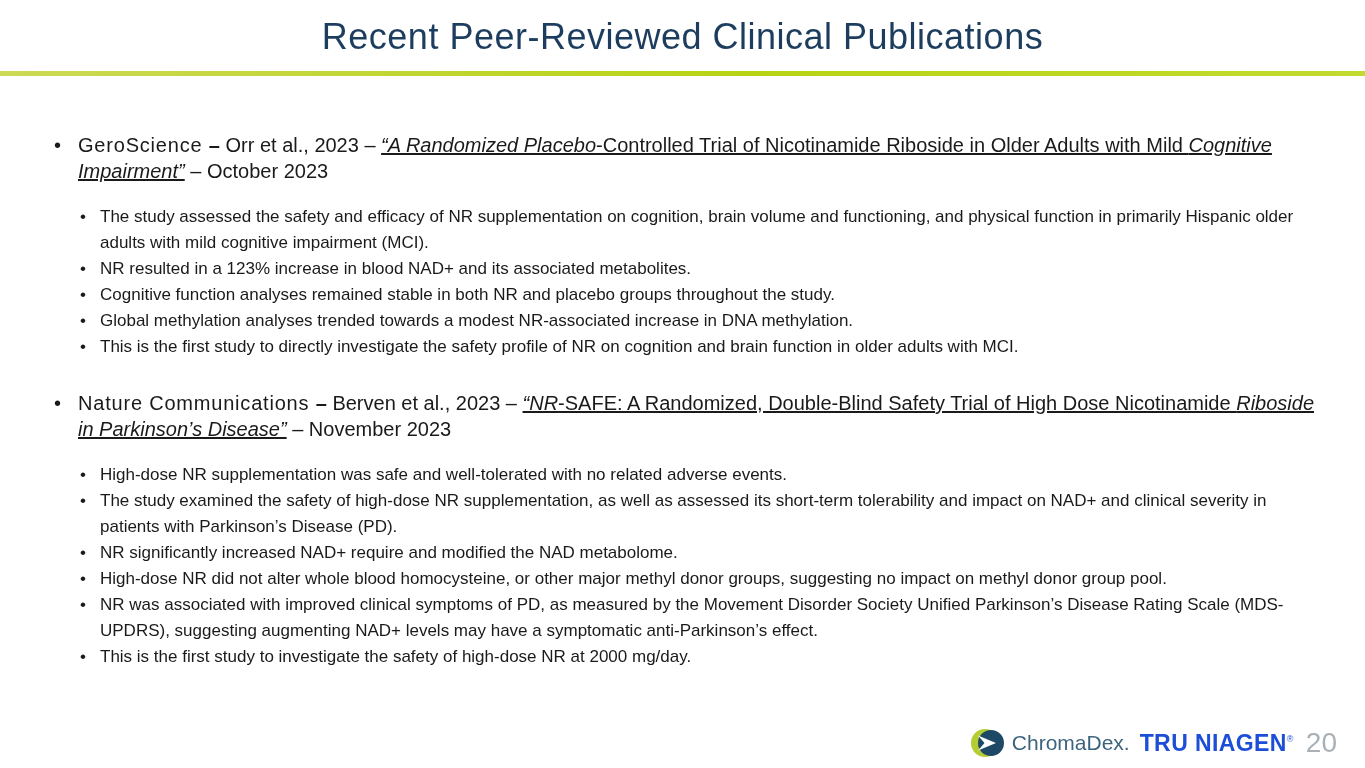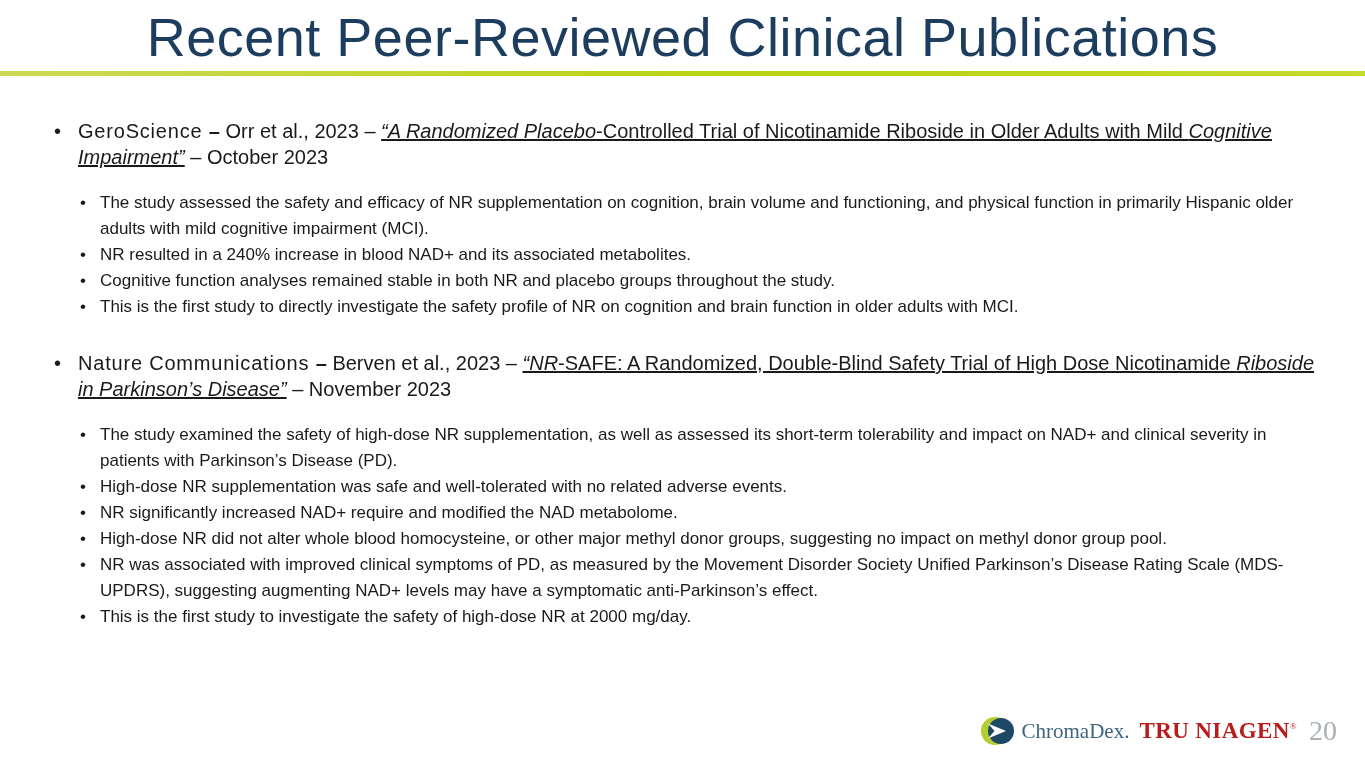--- a/index.html
+++ b/index.html
@@ -9,34 +9,34 @@
     font-family: "Liberation Sans", sans-serif;
     color: #1a1a1a;
     position: relative;
     overflow: hidden;
   }
 
   
   .title {
     margin: 12px 0 0 0;
     text-align: center;
-    font-size: 54px;
+    font-size: 36px;
     line-height: 50px;
     font-weight: 400;
     letter-spacing: 0.5px;
     color: #1c3d5e;
   }
   .divider {
     height: 5px;
     margin-top: 9px;
     background: linear-gradient(to right, #ccd955, #b8d313 55%, #c3da2e);
   }
 
   
-  .content { padding: 22px 46px 0 54px; }
+  .content { padding: 36px 46px 0 54px; }
 
   .section + .section { margin-top: 30px; }
 
   .mb {
     position: relative;
     padding-left: 24px;
     font-size: 20px;
     line-height: 26px;
   }
   .mb::before {
@@ -60,36 +60,35 @@
   .sub::before {
     content: "\2022";
     position: absolute;
     left: 0; top: 0;
     font-size: 17px;
   }
 
   
   .footer {
     position: absolute;
-    right: 28px; bottom: 20px;
+    right: 28px; bottom: 8px;
     display: flex;
     align-items: center;
-    font-family: Liberation Serif, serif;
   }
   .logo-icon { display: block; }
   .cdx-label {
     font-size: 21px;
     color: #3c647e;
     margin-left: 7px;
   }
   .tn-label {
     font-size: 23px;
     font-weight: 700;
     letter-spacing: 0.4px;
-    color: #b91c1c;
+    color: #1d4ed8;
     margin-left: 10px;
   }
   .tn-label sup { font-size: 9px; font-weight: 400; }
   .page-number {
     font-size: 28px;
     color: #a9b0b6;
     margin-left: 12px;
   }
 </style>
 </head>
@@ -99,31 +98,32 @@
 
   <h1 class="title">Recent Peer-Reviewed Clinical Publications</h1>
   <div class="divider"></div>
 
   <div class="content">
 
     <div class="section">
       <p class="mb"><span class="journal">GeroScience </span><span class="bold">– </span><span>Orr et al., 2023 – </span><span class="iu">“A Randomized Placebo</span><span class="u">-Controlled Trial of Nicotinamide Riboside in Older Adults with Mild </span><span class="iu">Cognitive Impairment”</span><span> – October 2023</span></p>
       <div class="subs">
         <div class="sub">The study assessed the safety and efficacy of NR supplementation on cognition, brain volume and functioning, and physical function in primarily Hispanic older adults with mild cognitive impairment (MCI).</div>
-        <div class="sub">NR resulted in a 240% increase in blood NAD+ and its associated metabolites.</div>
+        <div class="sub">NR resulted in a 123% increase in blood NAD+ and its associated metabolites.</div>
         <div class="sub">Cognitive function analyses remained stable in both NR and placebo groups throughout the study.</div>
+        <div class="sub">Global methylation analyses trended towards a modest NR-associated increase in DNA methylation.</div>
         <div class="sub">This is the first study to directly investigate the safety profile of NR on cognition and brain function in older adults with MCI.</div>
       </div>
     </div>
 
     <div class="section">
       <p class="mb"><span class="journal">Nature Communications </span><span class="bold">– </span><span>Berven et al., 2023 – </span><span class="iu">“NR</span><span class="u">-SAFE: A Randomized, Double-Blind Safety Trial of High Dose Nicotinamide </span><span class="iu">Riboside in Parkinson’s Disease”</span><span> – November 2023</span></p>
       <div class="subs">
+        <div class="sub">High-dose NR supplementation was safe and well-tolerated with no related adverse events.</div>
         <div class="sub">The study examined the safety of high-dose NR supplementation, as well as assessed its short-term tolerability and impact on NAD+ and clinical severity in patients with Parkinson’s Disease (PD).</div>
-        <div class="sub">High-dose NR supplementation was safe and well-tolerated with no related adverse events.</div>
         <div class="sub">NR significantly increased NAD+ require and modified the NAD metabolome.</div>
         <div class="sub">High-dose NR did not alter whole blood homocysteine, or other major methyl donor groups, suggesting no impact on methyl donor group pool.</div>
         <div class="sub">NR was associated with improved clinical symptoms of PD, as measured by the Movement Disorder Society Unified Parkinson’s Disease Rating Scale (MDS-UPDRS), suggesting augmenting NAD+ levels may have a symptomatic anti-Parkinson’s effect.</div>
         <div class="sub">This is the first study to investigate the safety of high-dose NR at 2000 mg/day.</div>
       </div>
     </div>
 
   </div>
 
   <div class="footer">

